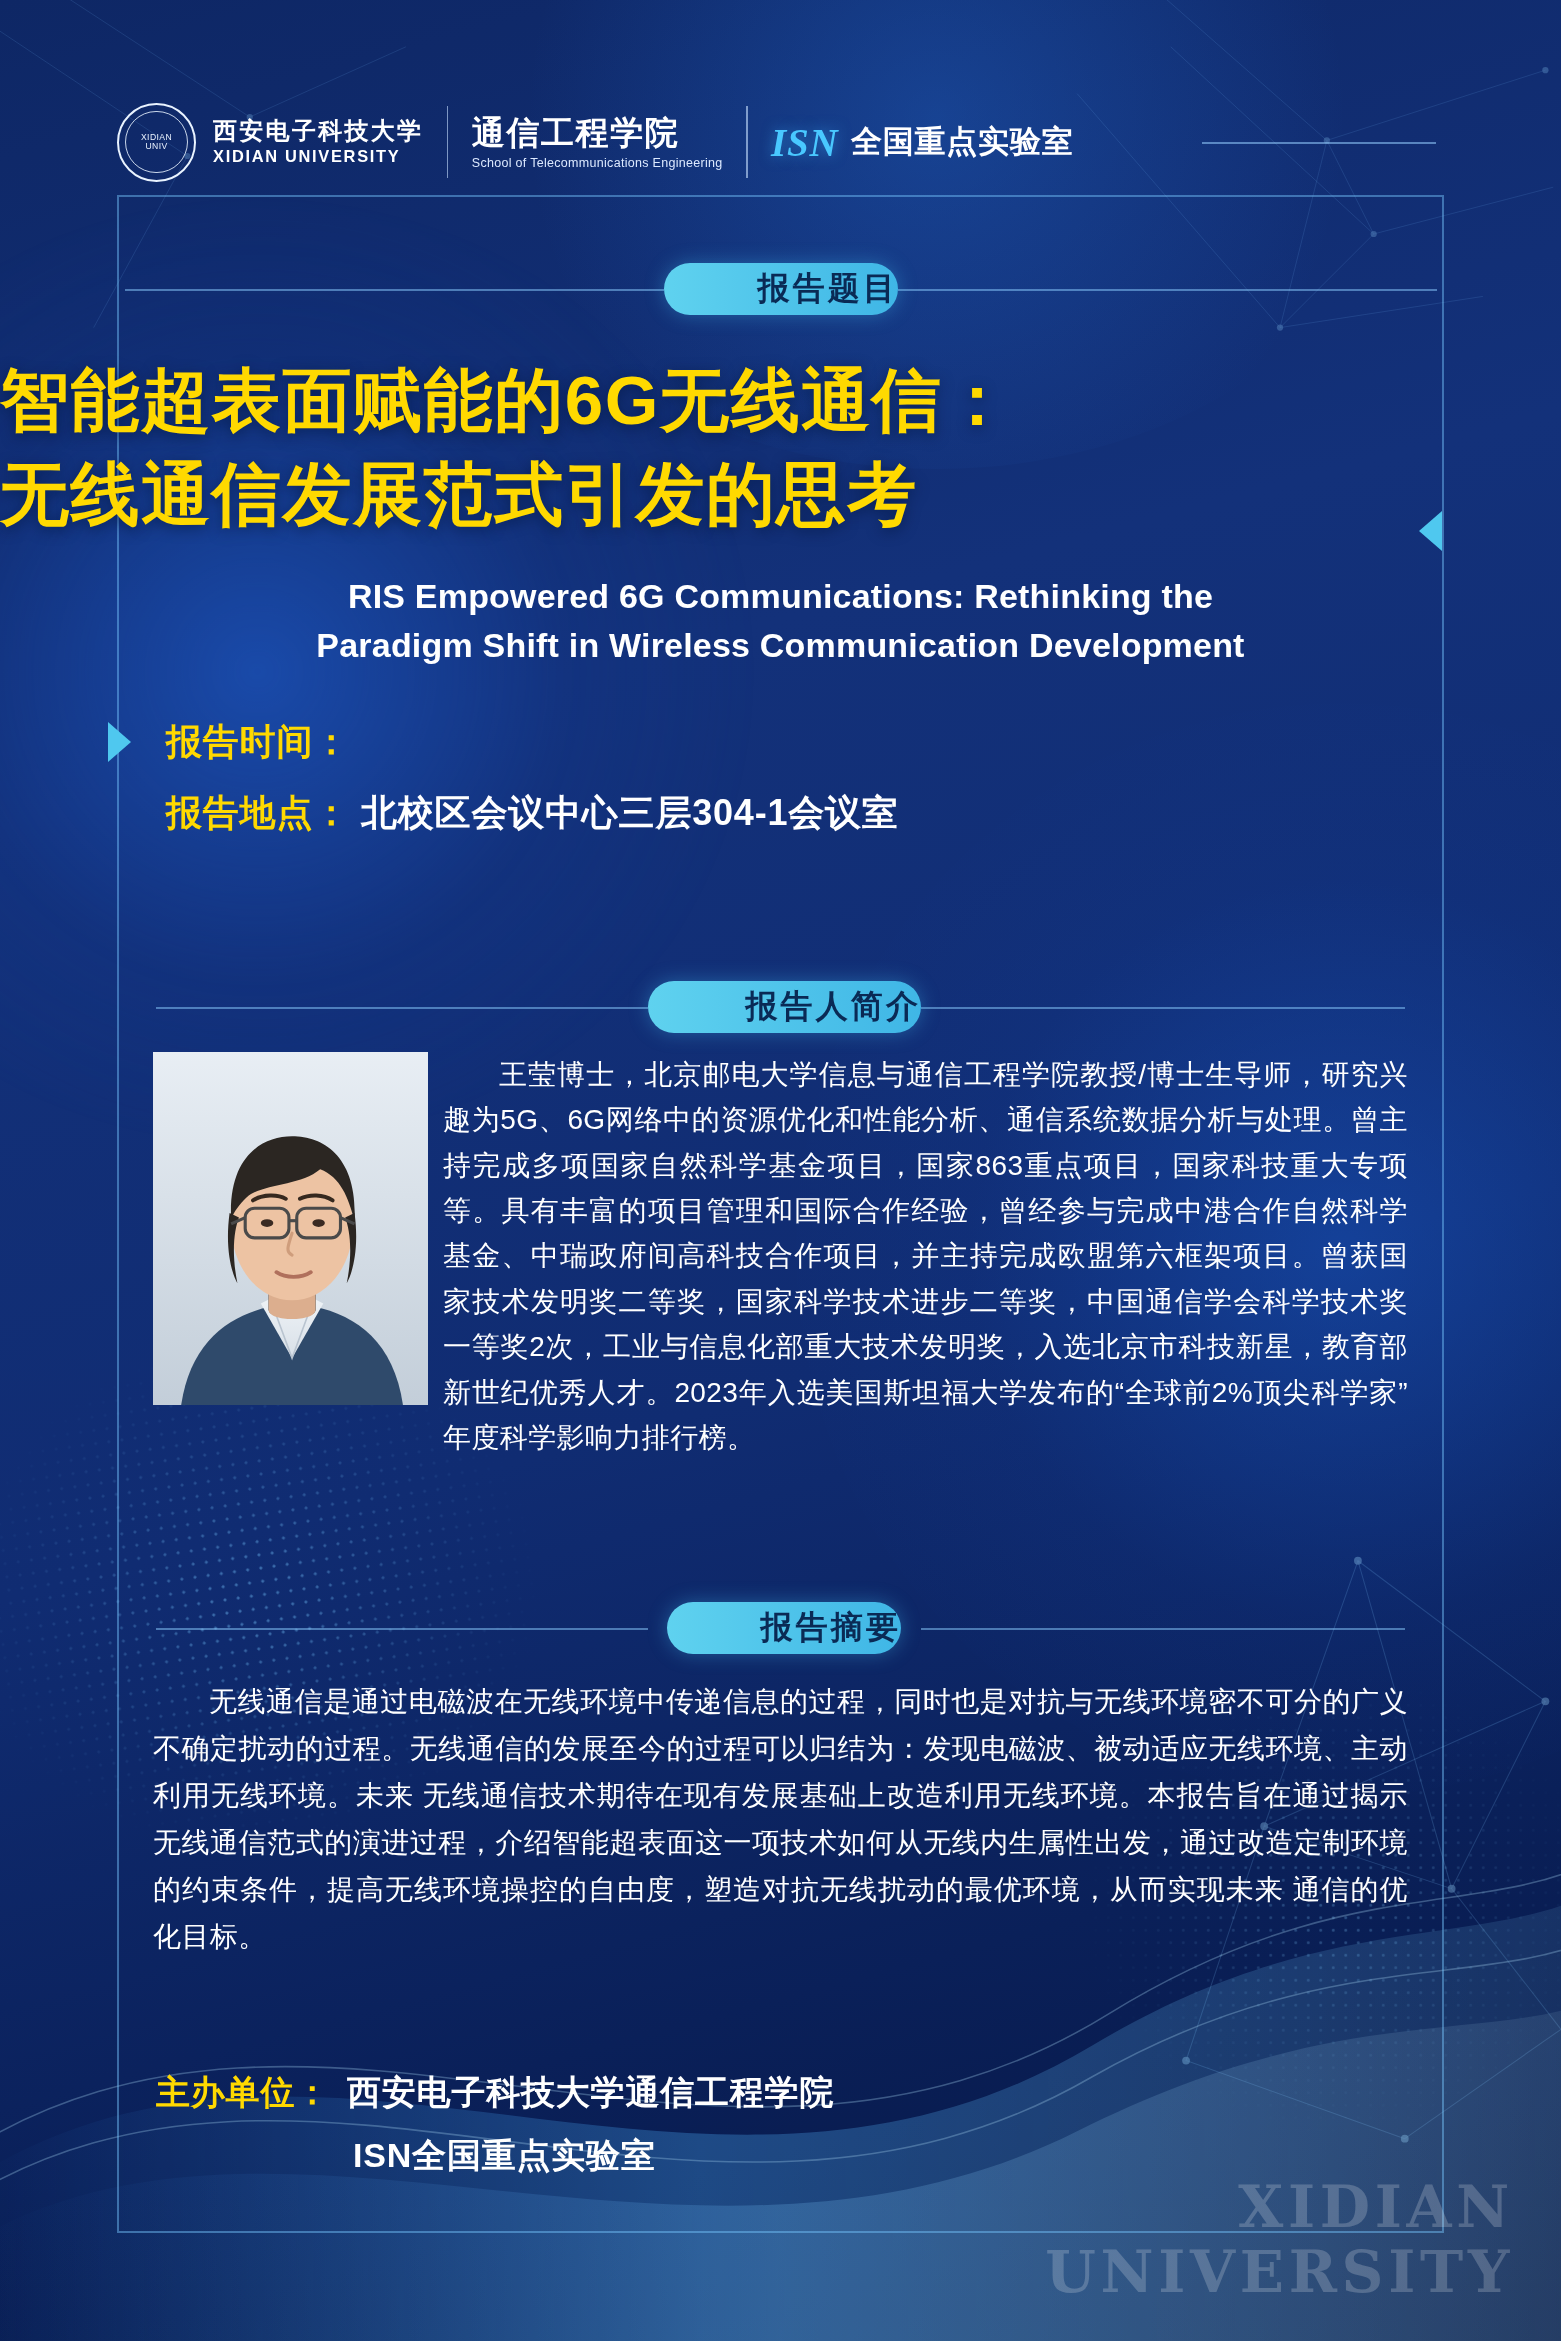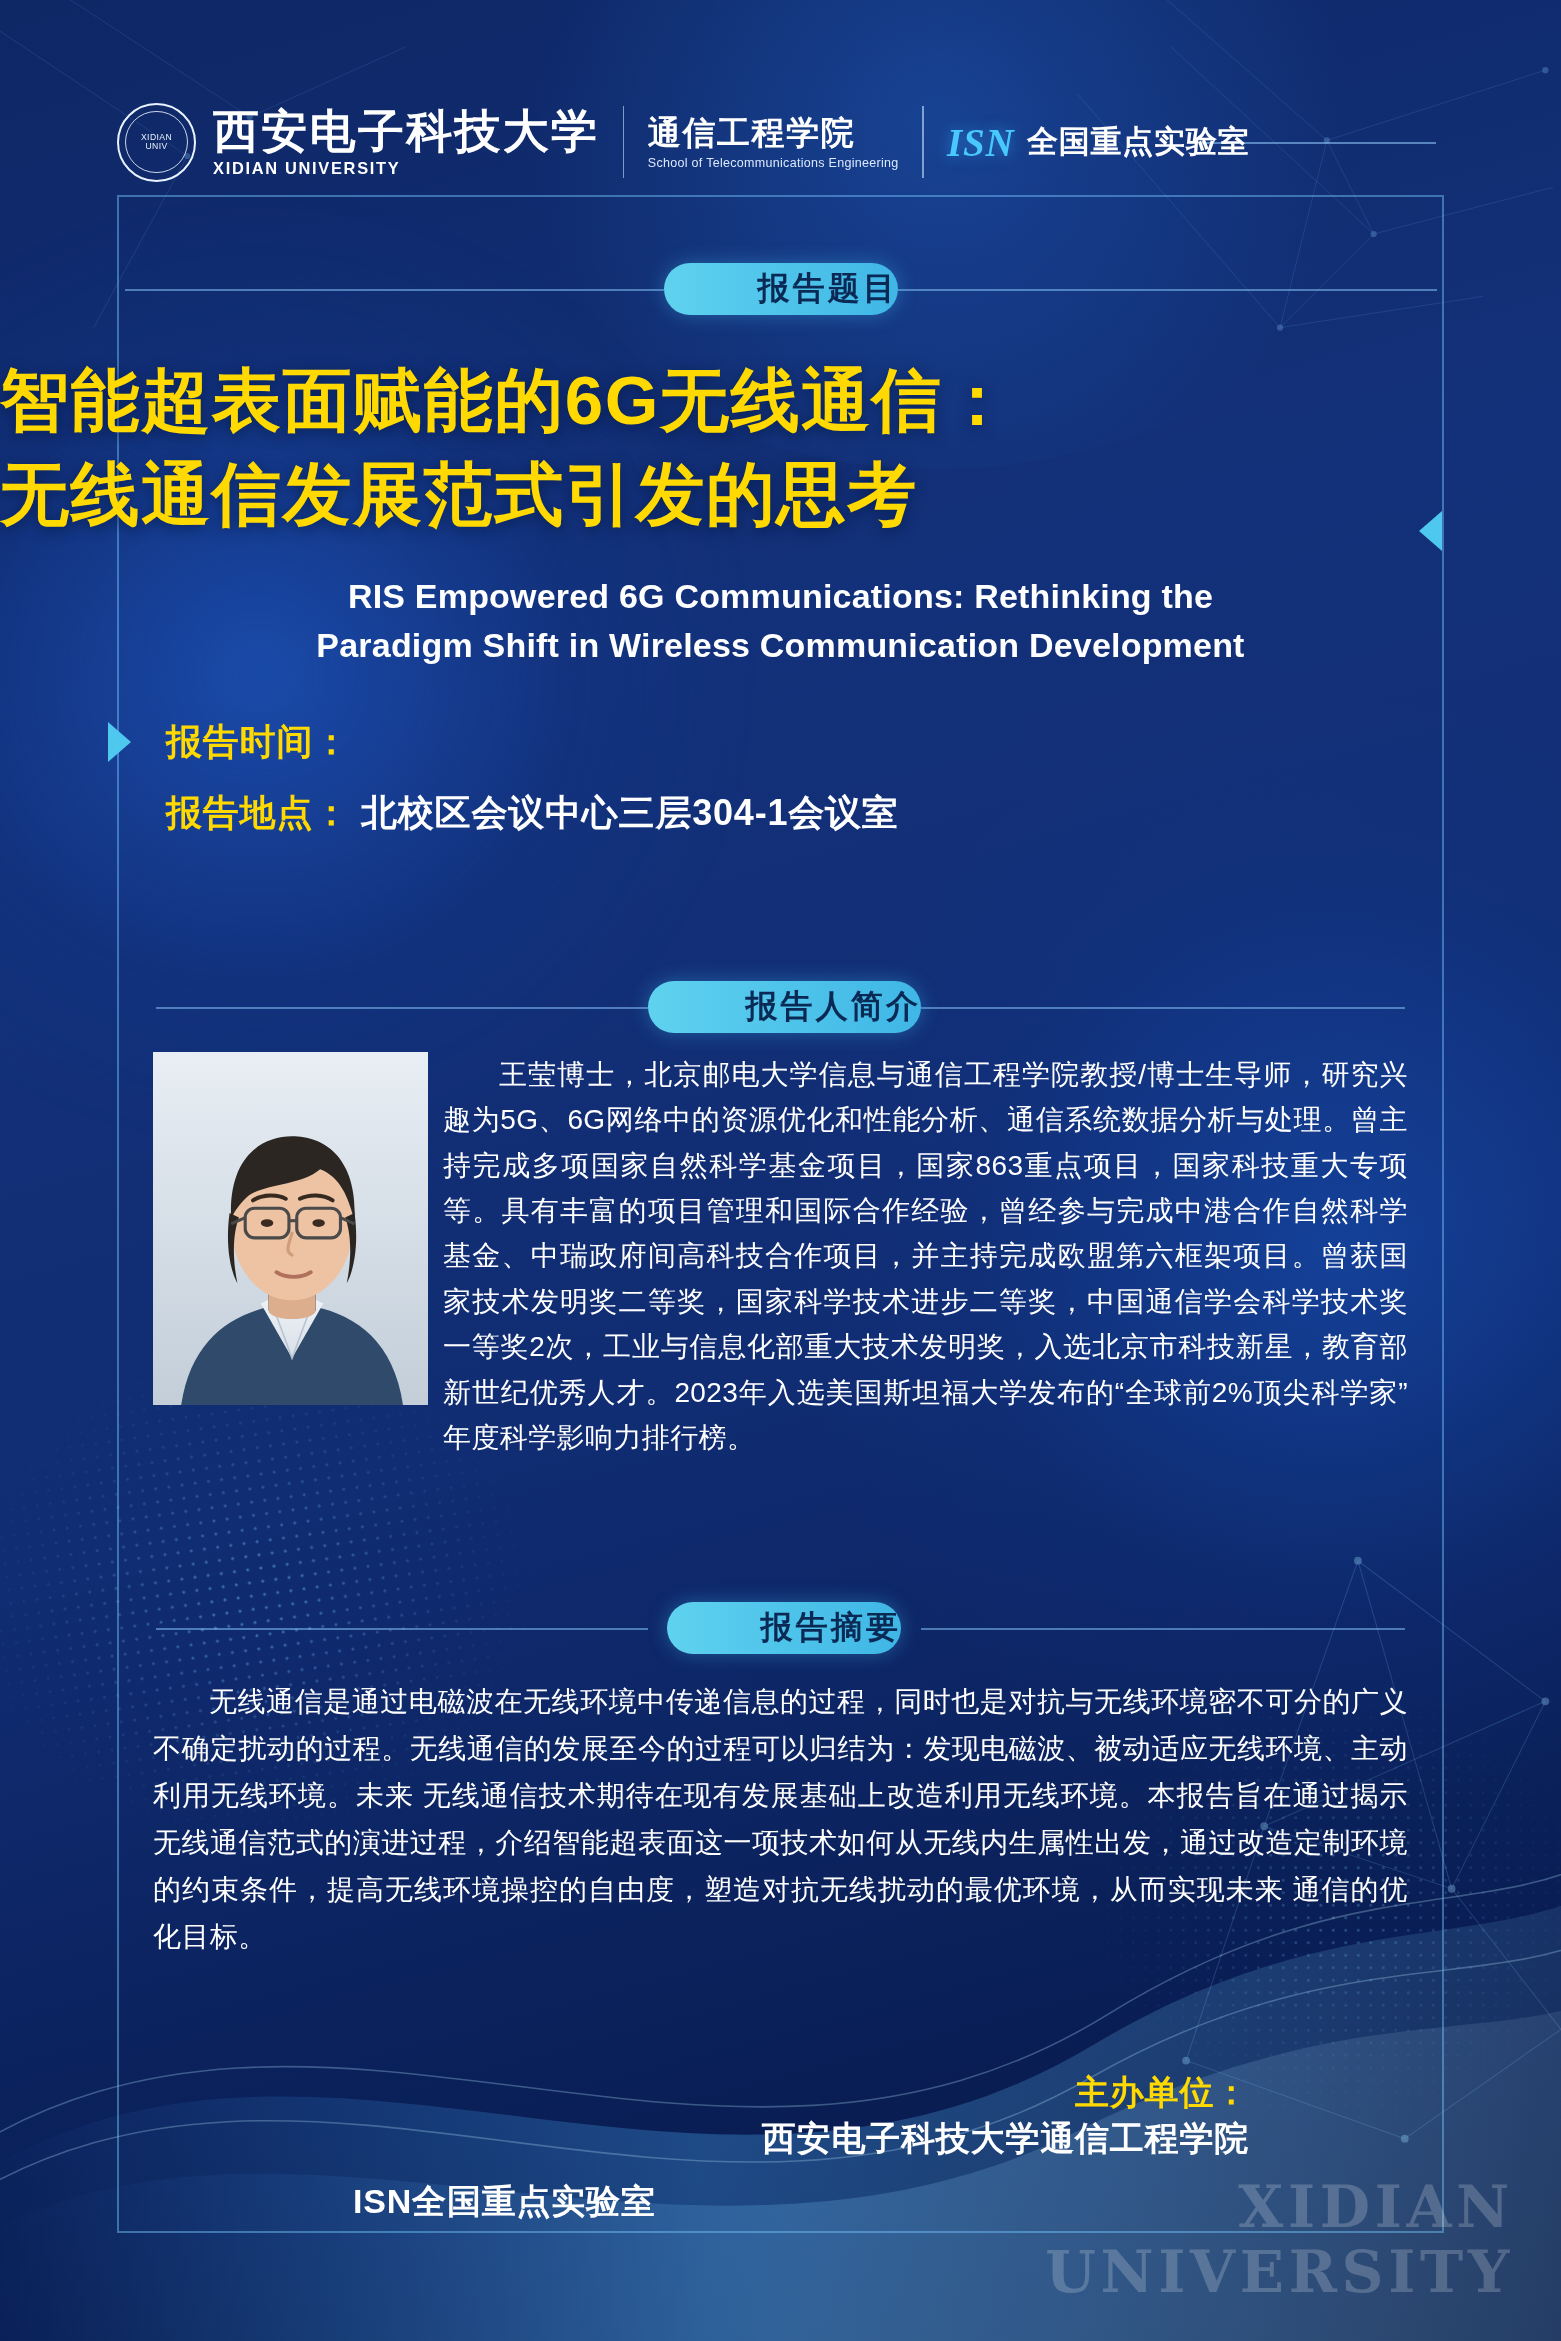--- a/index.html
+++ b/index.html
@@ -137,21 +137,21 @@
     letter-spacing: 0.4px;
     text-align: center;
     line-height: 1.05;
     z-index: 2;
   }
   .xd-names {
     margin-left: 17px;
     color: #ffffff;
   }
   .xd-cn {
-    font-size: 46px;
+    font-size: 24px;
     font-weight: 700;
     letter-spacing: 2.3px;
     line-height: 1.1;
     font-family: "DejaVu Serif", "Liberation Serif", serif;
   }
   .xd-en {
     font-size: 16.4px;
     letter-spacing: 1.7px;
     font-weight: 700;
     margin-top: 3.1px;
@@ -351,22 +351,21 @@
   
   .org {
     position: absolute;
     z-index: 10;
     left: 156px;
     top: 2070px;
     width: 1093px;
   }
   .org-line1 {
     display: flex;
-    align-items: flex-end;
-    flex-direction: column;
+    align-items: flex-start;
   }
   .org-label {
     color: #ffd900;
     font-size: 34px;
     font-weight: 700;
     letter-spacing: 0.8px;
     white-space: nowrap;
   }
   .org-value {
     color: #ffffff;

